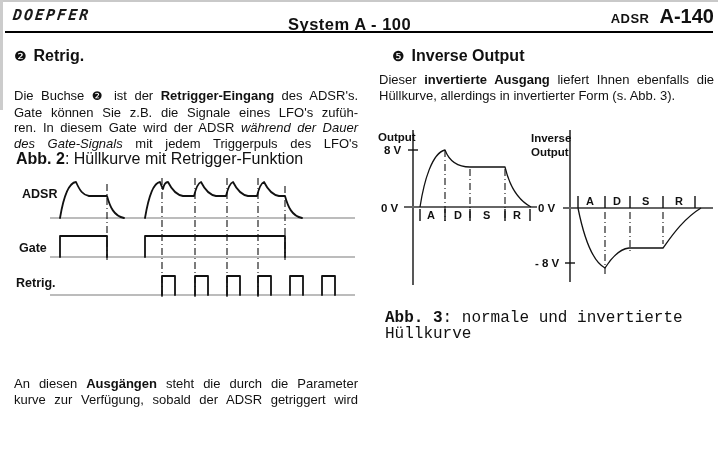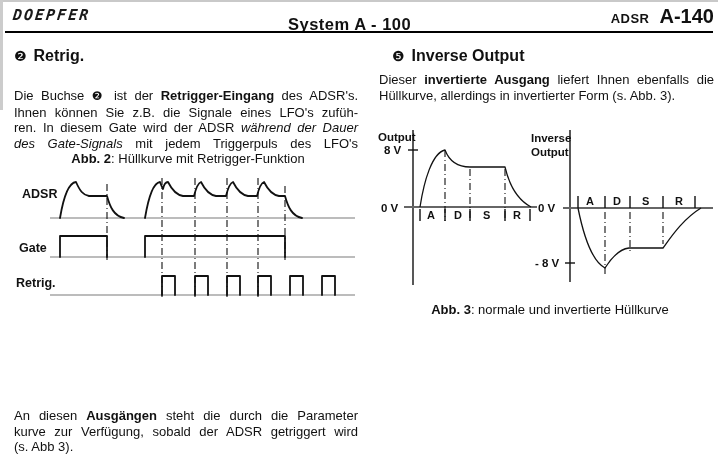--- a/index.html
+++ b/index.html
@@ -29,21 +29,21 @@
   .sec-h .sep { margin:0 14px; font-size:14px; }
 
   
   .para { position:absolute; font-size:13px; line-height:15.7px; }
   .tline { display:block; }
   .just { text-align:justify; text-align-last:justify; }
   .b { font-weight:bold; }
   .i { font-style:italic; }
   .m { font-family:"DejaVu Sans", sans-serif; font-size:12px; }
 
-  .caption { position:absolute; font-size:13px; line-height:16px;text-align:center; }
+  .caption { position:absolute; font-size:16px; line-height:16px; }
 
   .figsvg { position:absolute; }
   svg text { font-family:"Liberation Sans", sans-serif; font-weight:bold; fill:#111; }
   .wave { stroke:#111; stroke-width:1.8; fill:none; stroke-linejoin:round; stroke-linecap:round; }
   .thin  { stroke:#111; stroke-width:1.3; fill:none; stroke-linejoin:round; }
   .base { stroke:#7a7a7a; stroke-width:1.2; fill:none; }
   .zero { stroke:#666; stroke-width:1.8; fill:none; }
   .axis { stroke:#111; stroke-width:1.4; fill:none; }
   .tick { stroke:#111; stroke-width:1.4; fill:none; }
   .dd { stroke:#111; stroke-width:1.1; fill:none; stroke-dasharray:7 3 1 3; }
@@ -61,21 +61,21 @@
     <span class="series">ADSR</span>
     <span class="number">A-140</span>
   </div>
   <div class="hdr-rule"></div>
 
   <div class="sec-h" style="left:14px; top:47px;">
     <span class="marker">❷</span><span>Retrig.</span>
   </div>
   <div class="para" style="left:14px; top:72px; width:344px;margin-top:16px;">
       <div class="tline just"><span>Die Buchse </span><span class="m">❷</span><span> ist der </span><span class="b">Retrigger-Eingang</span><span> des ADSR's.</span></div>
-      <div class="tline just"><span>Ihnen können Sie z.B. die Signale eines LFO's zufüh-</span></div>
+      <div class="tline just"><span>Gate können Sie z.B. die Signale eines LFO's zufüh-</span></div>
       <div class="tline just"><span>ren. In diesem Gate wird der ADSR </span><span class="i">während der Dauer</span></div>
       <div class="tline just"><span class="i">des Gate-Signals</span><span> mit jedem Triggerpuls des LFO's</span></div>
     </div>
 
   <div class="caption" style="left:16px; top:151px; width:344px;">
       <div class="tline"><span class="b">Abb. 2</span><span>:  Hüllkurve mit Retrigger-Funktion</span></div>
     </div>
 
   <svg class="figsvg" style="left:10px; top:170px;" width="348" height="132" viewBox="0 0 348 132">
 
@@ -94,24 +94,23 @@
     <path class="wave" d="M 50 87 V 66 H 97 V 87 M 135 87 V 66 H 275 V 87"></path>
 
     <path class="wave" d="M 152 125 V 106 H 165 V 125 M 185 125 V 106 H 198 V 125 M 217 125 V 106 H 230 V 125
                            M 248 125 V 106 H 261 V 125 M 280 125 V 106 H 293 V 125 M 312 125 V 106 H 325 V 125"></path>
 
     <text x="12" y="28" font-size="12.5">ADSR</text>
     <text x="9" y="82" font-size="12.5">Gate</text>
     <text x="6" y="117" font-size="12.5">Retrig.</text>
   </svg>
 
-  <div class="para" style="left:14px; top:376px; width:344px;margin-top:32px;">
+  <div class="para" style="left:14px; top:376px; width:344px;">
       <div class="tline just"><span>An diesen </span><span class="b">Ausgängen</span><span> steht die durch die Parameter</span></div>
       <div class="tline just"><span>kurve zur Verfügung, sobald der ADSR getriggert wird</span></div>
-      <div class="tline"><span>(s. Abb 3).</span></div>
     </div>
 
   <div class="sec-h" style="left:392px; top:47px;">
     <span class="marker">❺</span><span>Inverse Output</span>
   </div>
   <div class="para" style="left:379px; top:72px; width:335px;">
       <div class="tline just"><span>Dieser </span><span class="b">invertierte Ausgang</span><span> liefert Ihnen ebenfalls die</span></div>
       <div class="tline"><span>Hüllkurve, allerdings in invertierter Form (s. Abb. 3).</span></div>
     </div>
 
@@ -140,16 +139,16 @@
     <text x="156" y="16" font-size="11.5">Inverse</text>
     <text x="156" y="30" font-size="11.5">Output</text>
     <text x="163" y="86" font-size="11.5">0 V</text>
     <text x="160" y="141" font-size="11.5">- 8 V</text>
     <text x="211" y="79" font-size="11">A</text>
     <text x="238" y="79" font-size="11">D</text>
     <text x="267" y="79" font-size="11">S</text>
     <text x="300" y="79" font-size="11">R</text>
   </svg>
 
-  <div class="caption" style="left:385px; top:302px; width:330px;">
+  <div class="caption" style="left:385px; top:310px; width:330px;font-family:Liberation Mono, monospace;">
       <div class="tline"><span class="b">Abb. 3</span><span>:  normale und invertierte Hüllkurve</span></div>
     </div>
 </div>
 
 </body></html>

